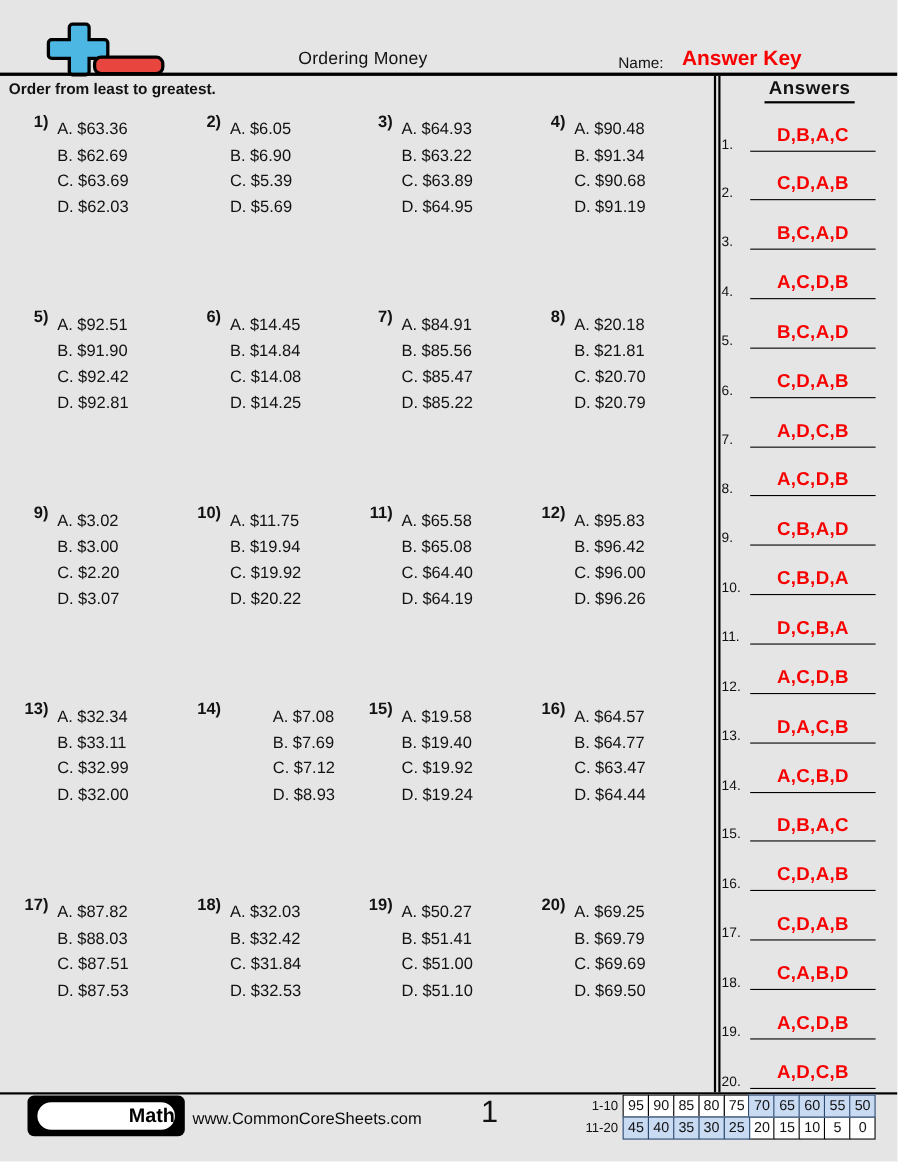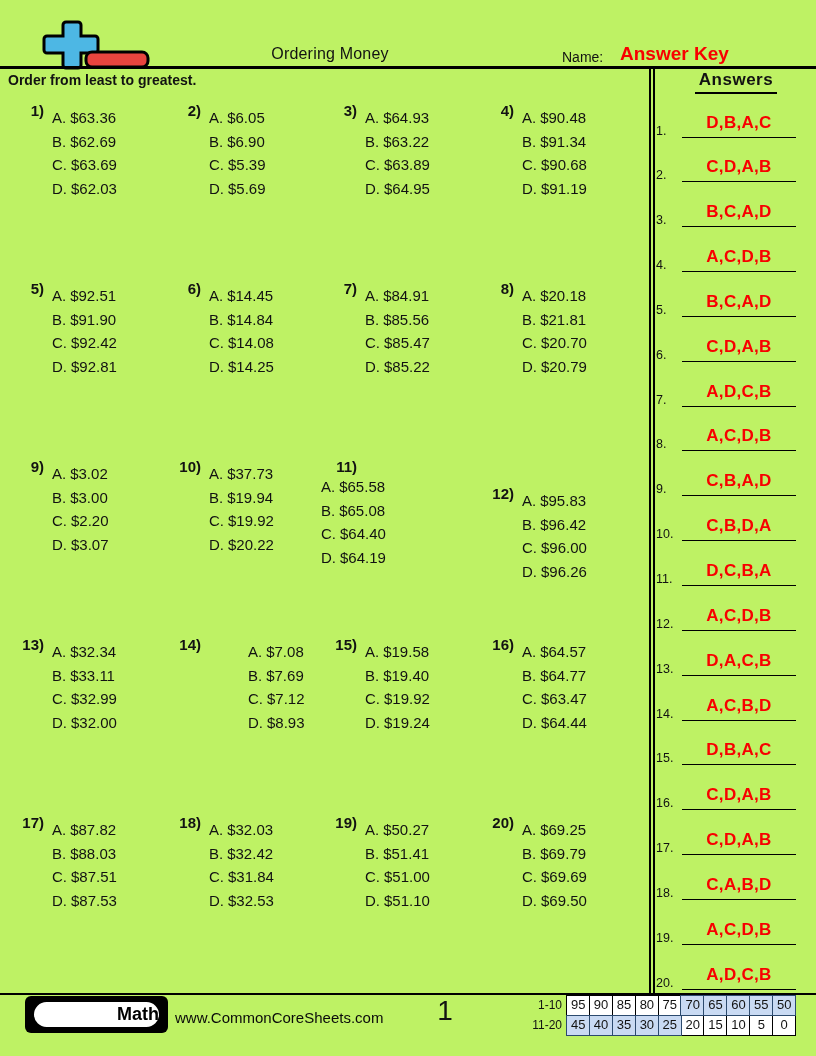--- a/index.html
+++ b/index.html
@@ -1,16 +1,16 @@
 <!DOCTYPE html>
 <html><head>
 <meta charset="utf-8">
 <style>
   html,body{margin:0;padding:0;background:#ffffff;}
-  .page{position:relative;width:816px;height:1056px;background:#bef264;overflow:hidden;
+  .page{position:relative;width:816px;height:1056px;background:#e5e5e5;overflow:hidden;
         font-family:"Liberation Sans",sans-serif;color:#121212;}
 
   
   .logo{position:absolute;left:36px;top:20px;}
   .title{position:absolute;left:250px;top:45px;width:160px;text-align:center;
          font-size:16px;letter-spacing:.2px;}
   .name-label{position:absolute;left:562px;top:49px;font-size:14px;}
   .name-value{position:absolute;left:620px;top:43px;font-size:19px;font-weight:bold;color:#f80000;}
   .header-rule{position:absolute;left:0;top:66px;width:816px;height:3px;background:#000;}
   .instruction{position:absolute;left:8px;top:72px;font-size:14px;font-weight:bold;}
@@ -147,36 +147,36 @@
         <div class="choices">
           <div class="choice"><span class="clabel">A.</span><span class="camount">$3.02</span></div>
           <div class="choice"><span class="clabel">B.</span><span class="camount">$3.00</span></div>
           <div class="choice"><span class="clabel">C.</span><span class="camount">$2.20</span></div>
           <div class="choice"><span class="clabel">D.</span><span class="camount">$3.07</span></div>
         </div>
       </div>
       <div class="problem" style="left: 165px; top: 462px;">
         <span class="pnum">10)</span>
         <div class="choices">
-          <div class="choice"><span class="clabel">A.</span><span class="camount">$37.73</span></div>
+          <div class="choice"><span class="clabel">A.</span><span class="camount">$11.75</span></div>
           <div class="choice"><span class="clabel">B.</span><span class="camount">$19.94</span></div>
           <div class="choice"><span class="clabel">C.</span><span class="camount">$19.92</span></div>
           <div class="choice"><span class="clabel">D.</span><span class="camount">$20.22</span></div>
         </div>
       </div>
-      <div class="problem" style="left: 321px; top: 462px; flex-direction: column;">
+      <div class="problem" style="left: 321px; top: 462px;">
         <span class="pnum">11)</span>
         <div class="choices">
           <div class="choice"><span class="clabel">A.</span><span class="camount">$65.58</span></div>
           <div class="choice"><span class="clabel">B.</span><span class="camount">$65.08</span></div>
           <div class="choice"><span class="clabel">C.</span><span class="camount">$64.40</span></div>
           <div class="choice"><span class="clabel">D.</span><span class="camount">$64.19</span></div>
         </div>
       </div>
-      <div class="problem" style="left: 478px; top: 489px; justify-content: center;">
+      <div class="problem" style="left: 478px; top: 462px; justify-content: center;">
         <span class="pnum">12)</span>
         <div class="choices">
           <div class="choice"><span class="clabel">A.</span><span class="camount">$95.83</span></div>
           <div class="choice"><span class="clabel">B.</span><span class="camount">$96.42</span></div>
           <div class="choice"><span class="clabel">C.</span><span class="camount">$96.00</span></div>
           <div class="choice"><span class="clabel">D.</span><span class="camount">$96.26</span></div>
         </div>
       </div>
       <div class="problem" style="left: 8px; top: 640px; justify-content: flex-end;">
         <span class="pnum">13)</span>

